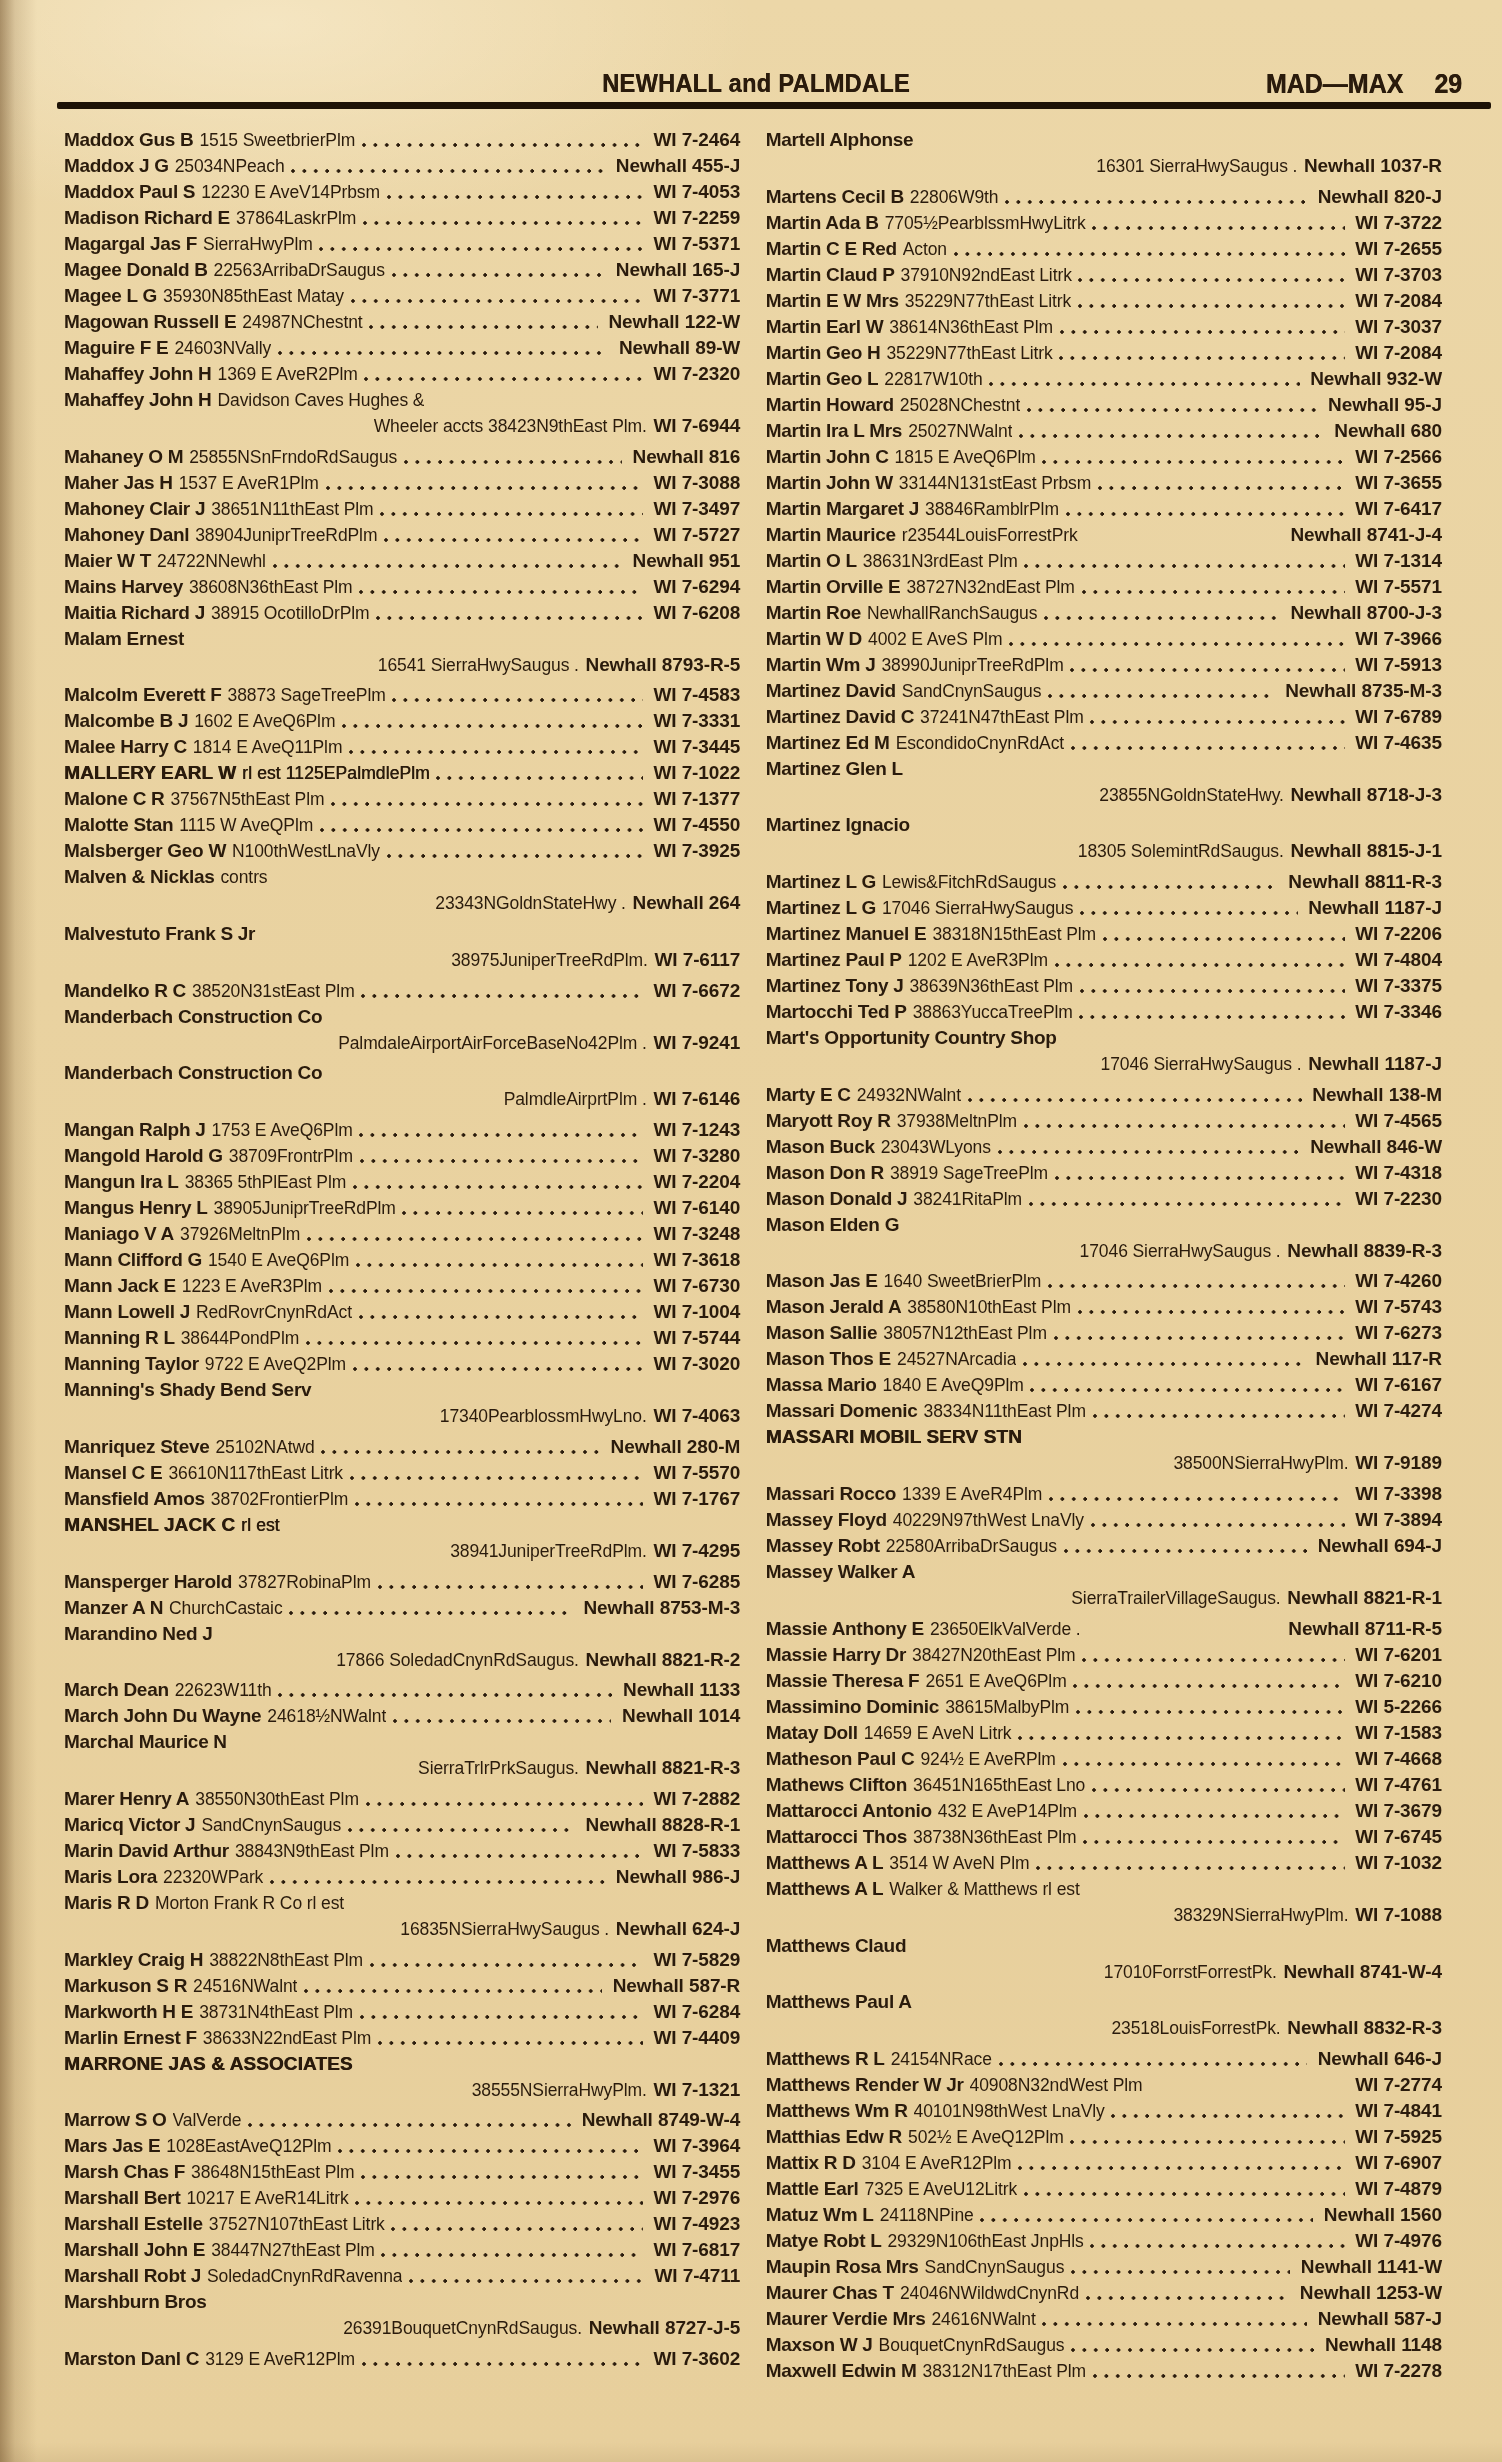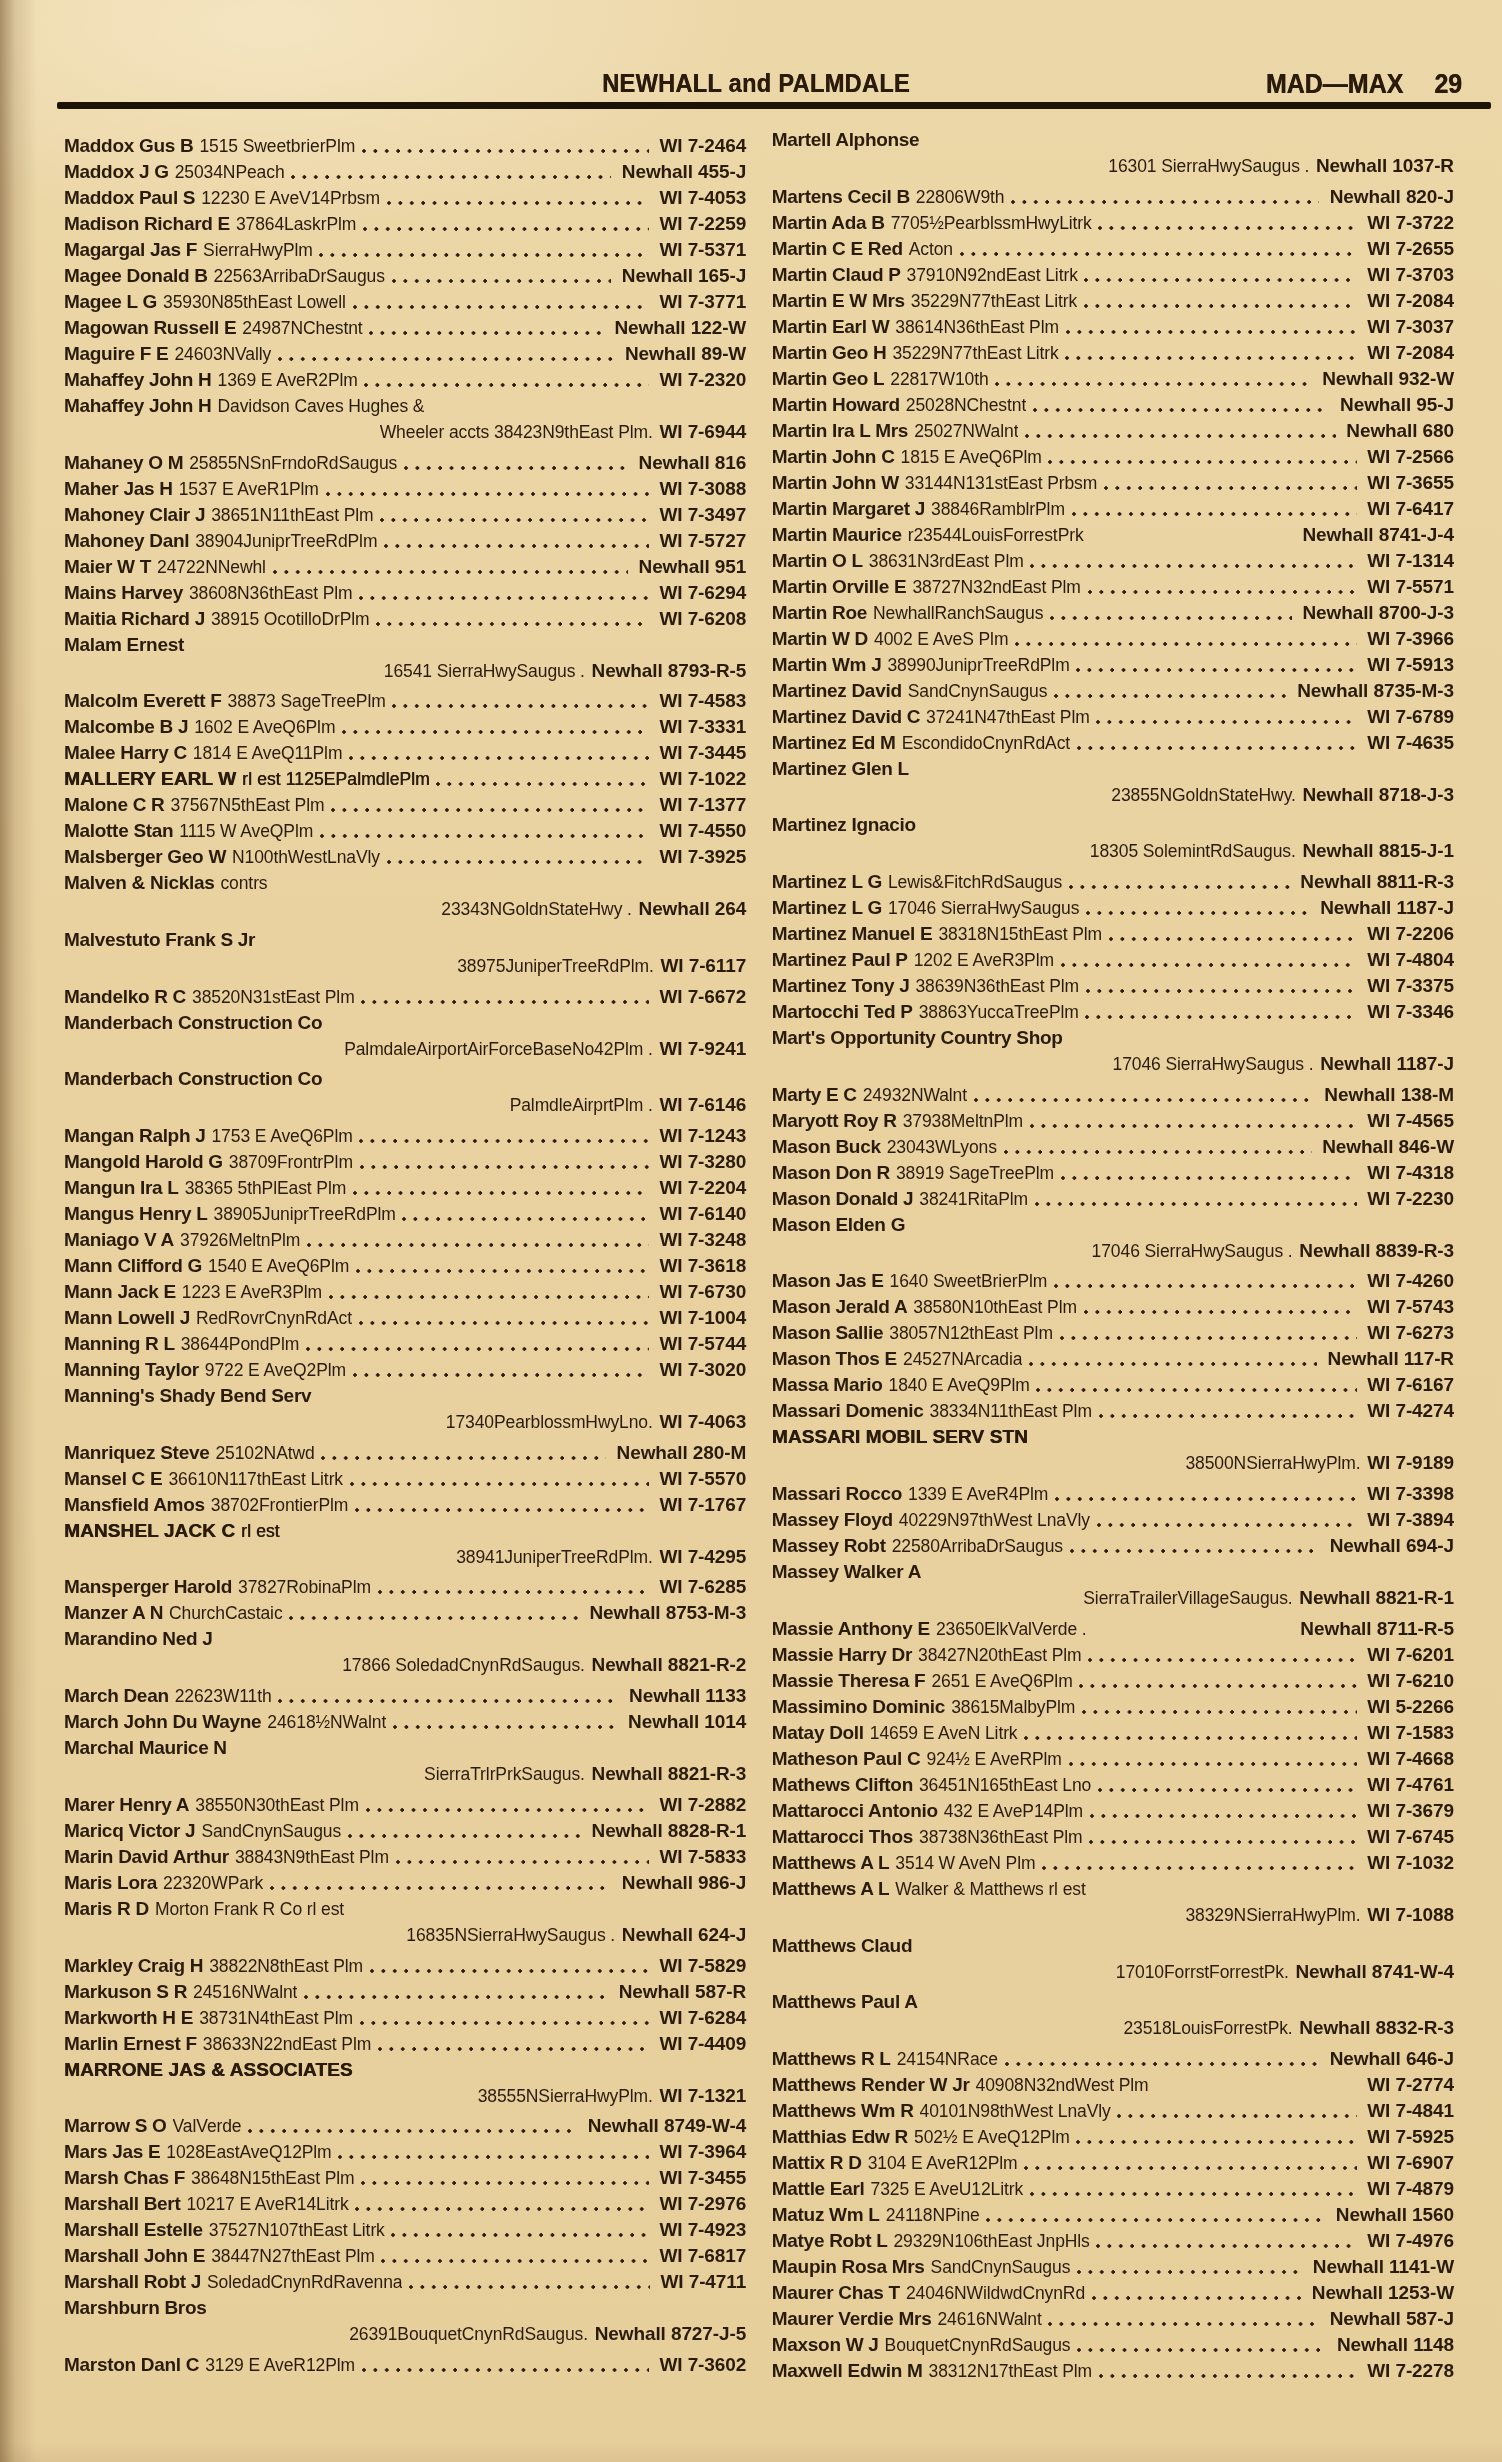--- a/index.html
+++ b/index.html
@@ -29,22 +29,22 @@
     display:flex;align-items:baseline;gap:31px;
     font-size:25px;font-weight:700;
     text-shadow:0.5px 0 0 currentColor;
     transform:scaleY(1.08);
   }
   .rule{
     position:absolute;left:57px;right:10.8px;top:102px;height:6.7px;
     background:#1d1206;border-radius:2px;
   }
   .cols{
-    position:absolute;top:127px;left:64px;right:48px;
-    display:flex;gap:25.6px;align-items:center;
+    position:absolute;top:127px;left:64px;right:60px;
+    display:flex;gap:25.6px;
   }
   .col{flex:1 1 0;min-width:0;}
   .line{
     display:flex;align-items:baseline;
     height:26px;line-height:26px;
     font-size:19px;
     white-space:nowrap;
   }
   .line.c{justify-content:flex-end;margin-bottom:4.7px;}
   .nm{font-weight:700;letter-spacing:-0.3px;flex:0 0 auto;}
@@ -105,21 +105,21 @@
           <span class="ph">WI 7-5371</span>
         </div>
         <div class="line e">
           <span class="nm">Magee Donald B</span>
           <span class="ad">22563ArribaDrSaugus</span>
           <span class="dots"></span>
           <span class="ph">Newhall 165-J</span>
         </div>
         <div class="line e">
           <span class="nm">Magee L G</span>
-          <span class="ad">35930N85thEast Lowell</span>
+          <span class="ad">35930N85thEast Matay</span>
           <span class="dots"></span>
           <span class="ph">WI 7-3771</span>
         </div>
         <div class="line e">
           <span class="nm">Magowan Russell E</span>
           <span class="ad">24987NChestnt</span>
           <span class="dots"></span>
           <span class="ph">Newhall 122-W</span>
         </div>
         <div class="line e">

